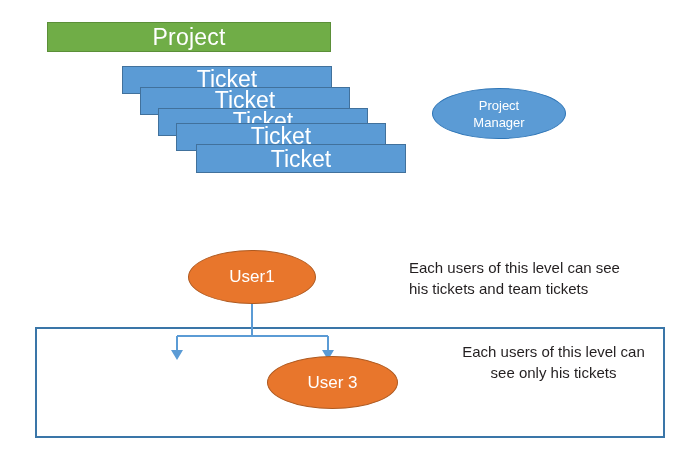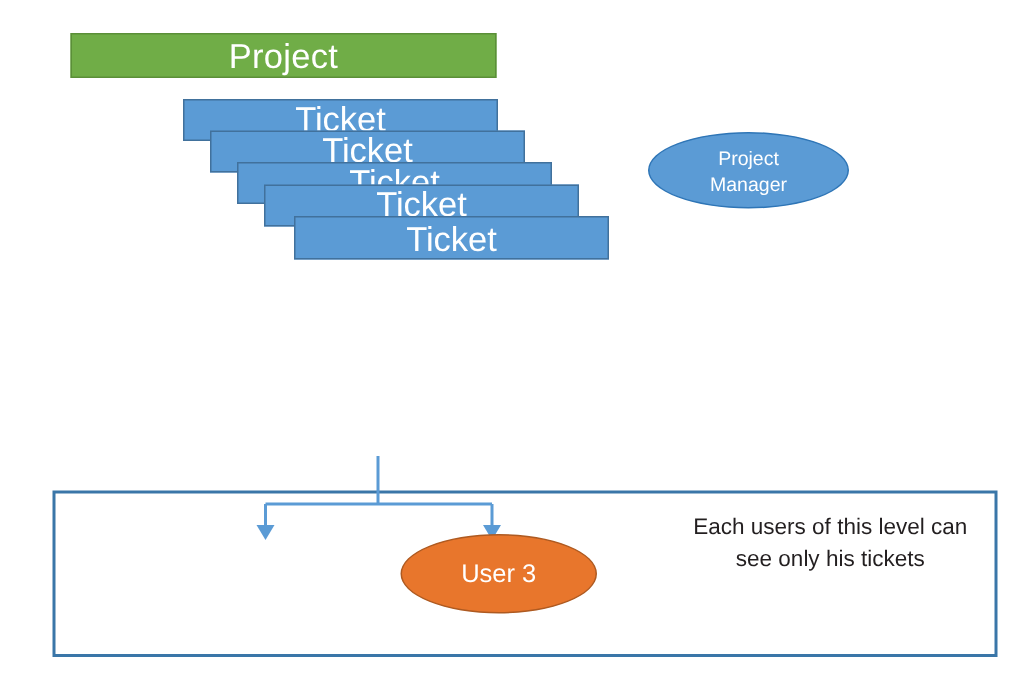--- a/index.html
+++ b/index.html
@@ -209,21 +209,26 @@
     <g fill="none" stroke="#5B9BD5" stroke-width="2">
       <path d="M252,304 L252,336"></path>
       <path d="M177,336 L328,336"></path>
       <path d="M177,336 L177,350"></path>
       <path d="M328,336 L328,350"></path>
     </g>
     <polygon points="171,350 183,350 177,360" fill="#5B9BD5"></polygon>
     <polygon points="322,350 334,350 328,360" fill="#5B9BD5"></polygon>
   </svg>
 
+  <div class="ellipse ellipse-orange user1-ellipse">
+    <span>User1</span>
+  </div>
 
   <div class="ellipse ellipse-orange user3-ellipse">
     <span>User 3</span>
   </div>
 
+  <div class="note note-top">Each users of this level can see
+his tickets and team tickets</div>
   <div class="note note-bottom">Each users of this level can
 see only his tickets</div>
 
 </div>
 
 </body></html>

